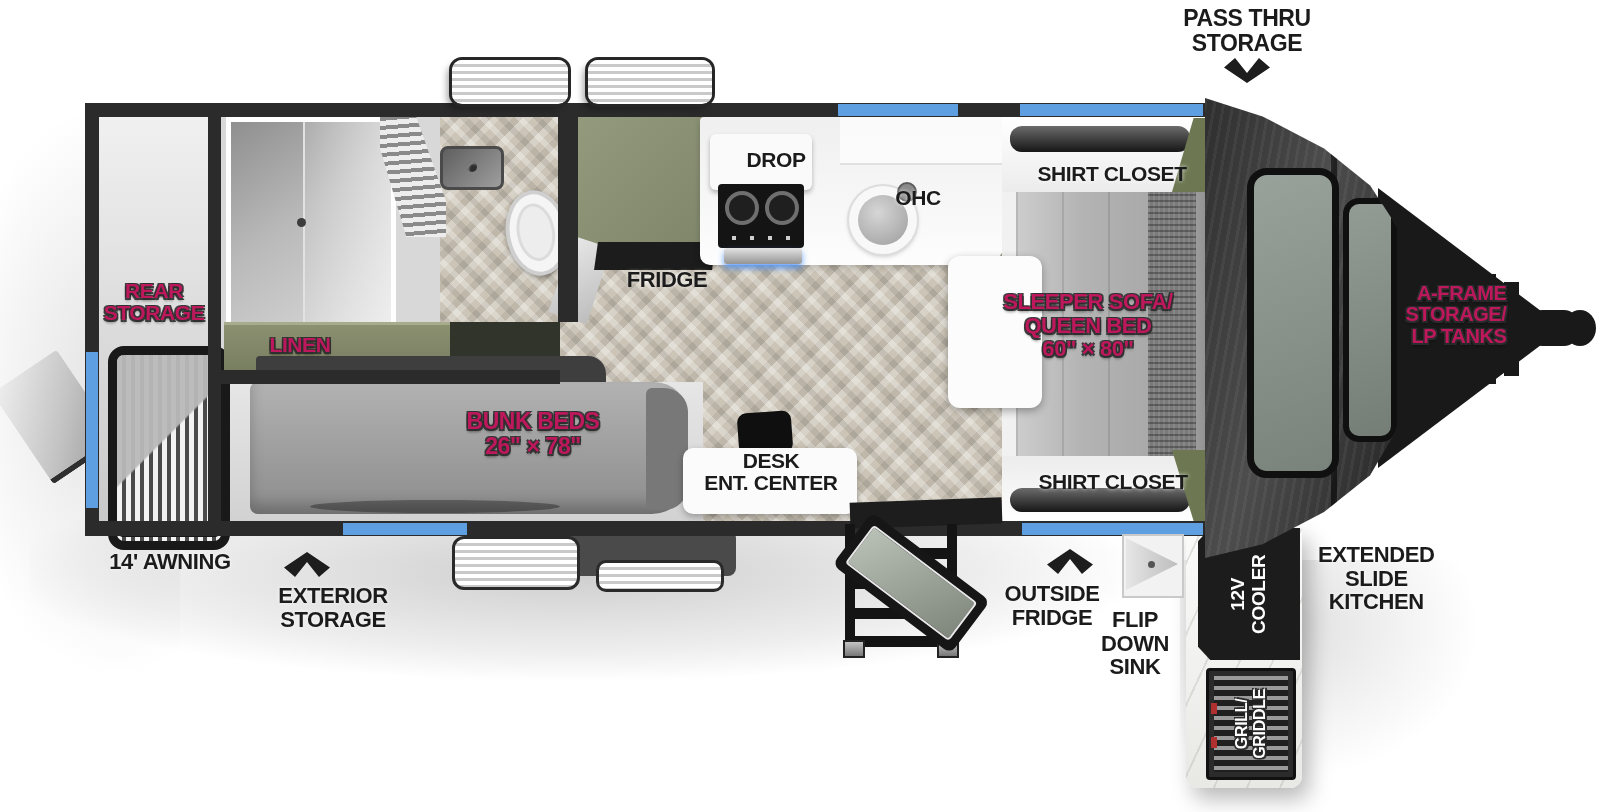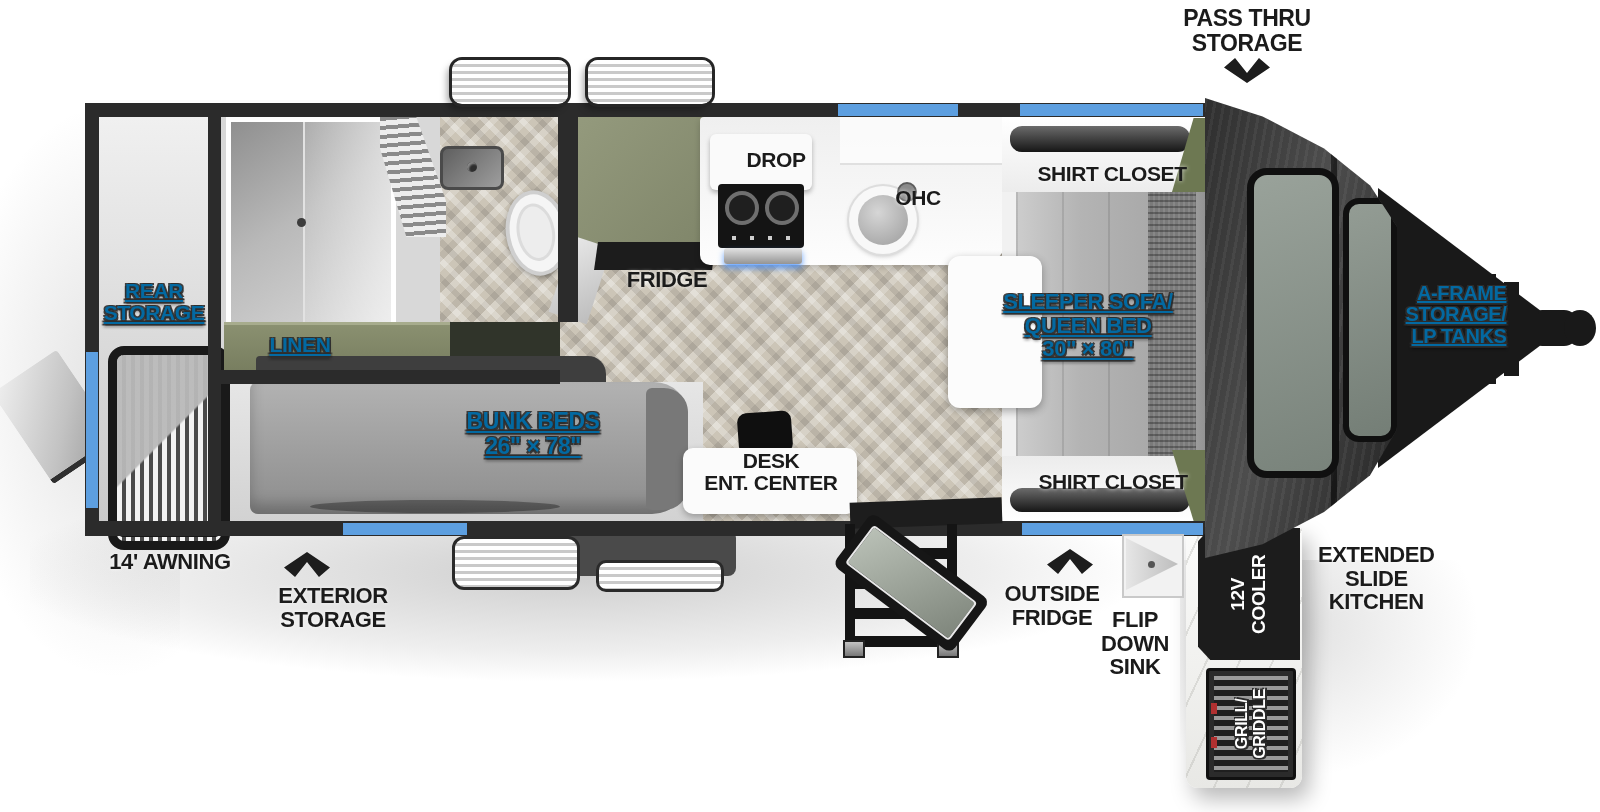--- a/index.html
+++ b/index.html
@@ -3,24 +3,24 @@
 <meta charset="utf-8">
 <style>
   html,body{margin:0;padding:0;background:#fff;}
   .canvas{position:relative;width:1600px;height:812px;background:#fff;overflow:hidden;
           font-family:"Liberation Sans",sans-serif;}
   .abs{position:absolute;}
   
   .lbl{position:absolute;font-weight:700;white-space:pre-line;text-align:center;
        line-height:1.07;letter-spacing:-0.4px;color:#1b1b1b;transform:translateX(-50%);
        text-shadow:0 0 4px rgba(255,255,255,.75);z-index:9;}
-  .lbl-w{color:#0369a1;
+  .lbl-w{color:#be185d;
        text-shadow:-1.5px -1.5px 0 rgba(45,45,45,.9),1.5px -1.5px 0 rgba(45,45,45,.9),
                    -1.5px 1.5px 0 rgba(45,45,45,.9),1.5px 1.5px 0 rgba(45,45,45,.9),
-                   0 3px 3px rgba(0,0,0,.45);text-decoration:underline;}
+                   0 3px 3px rgba(0,0,0,.45);}
   .lbl-left{transform:none;text-align:left;}
   .chev{position:absolute;width:46px;height:25px;background:#1d1d1d;z-index:9;
         clip-path:polygon(50% 0,100% 62%,76% 100%,50% 40%,24% 100%,0 62%);
         transform:translateX(-50%);}
   .chev.down{transform:translateX(-50%) rotate(180deg);}
   .vtext{transform:rotate(-90deg);white-space:pre-line;text-align:center;color:#fff;
          font-weight:700;line-height:1.12;letter-spacing:-0.3px;}
   
   .wall{position:absolute;background:#2b2b2b;z-index:5;}
   .window-accent{position:absolute;z-index:6;}
@@ -244,21 +244,21 @@
 26" × 78"</div>
   <div class="lbl" style="left:771px;top:450px;font-size:21px;">DESK
 ENT. CENTER</div>
   <div class="lbl" style="left:667px;top:268px;font-size:22px;">FRIDGE</div>
   <div class="lbl" style="left:776px;top:149px;font-size:21px;">DROP</div>
   <div class="lbl" style="left:918px;top:149px;font-size:21px;margin-top:38px;">OHC</div>
   <div class="lbl" style="left:1112px;top:163px;font-size:21px;">SHIRT CLOSET</div>
   <div class="lbl" style="left:1113px;top:471px;font-size:21px;">SHIRT CLOSET</div>
   <div class="lbl lbl-w" style="left:1088px;top:290px;font-size:22px;">SLEEPER SOFA/
 QUEEN BED
-30" × 80"</div>
+60" × 80"</div>
 
   <div class="lbl" style="left:170px;top:550px;font-size:22px;text-align:right;">14' AWNING</div>
   <div class="chev" style="left:307px;top:552px;"></div>
   <div class="lbl" style="left:333px;top:584px;font-size:22px;">EXTERIOR
 STORAGE</div>
   <div class="chev" style="left:1070px;top:549px;"></div>
   <div class="lbl" style="left:1052px;top:582px;font-size:22px;">OUTSIDE
 FRIDGE</div>
   <div class="lbl" style="left:1135px;top:608px;font-size:22px;">FLIP
 DOWN

